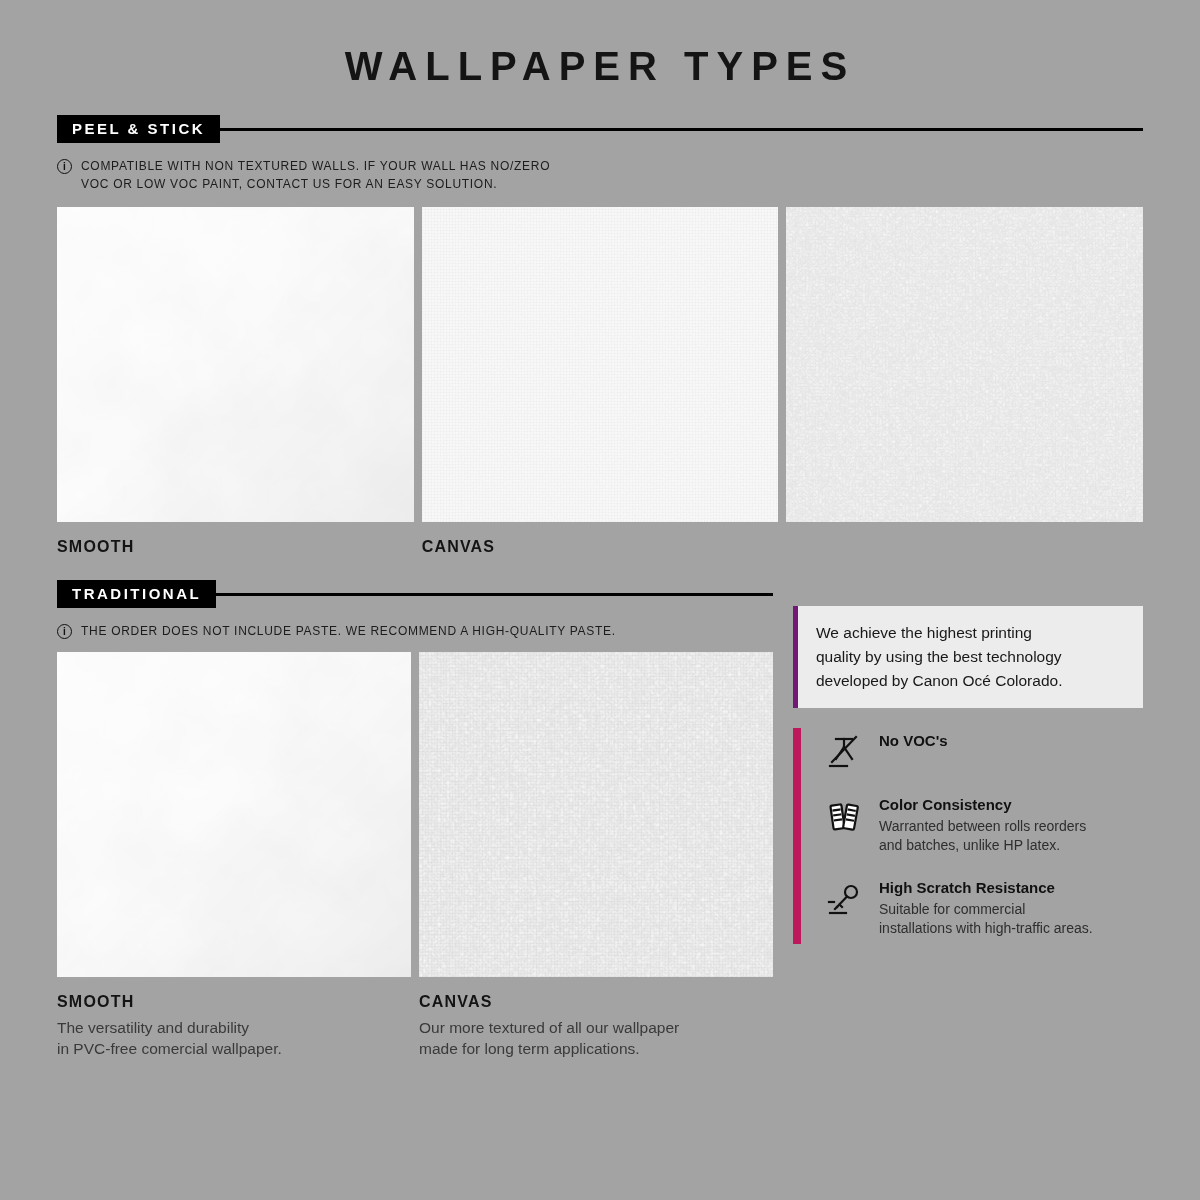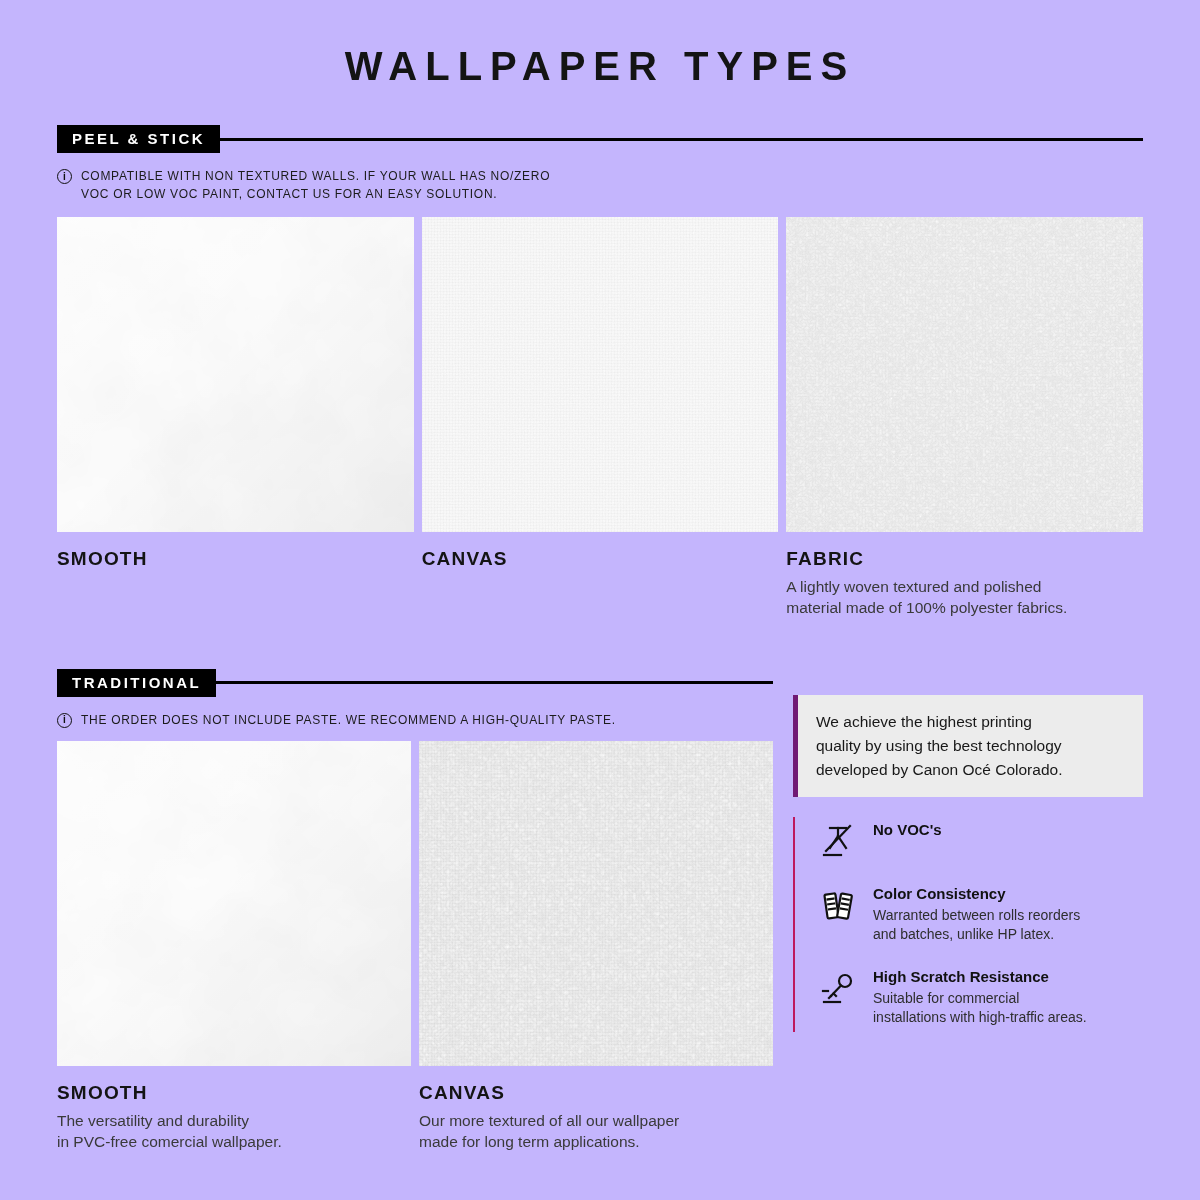--- a/index.html
+++ b/index.html
@@ -1,37 +1,37 @@
 <!DOCTYPE html>
 <html><head>
 <meta charset="utf-8">
 <style>
   * { box-sizing: border-box; }
   html,body { margin:0; padding:0; background:#ffffff; }
   .page {
     position: relative;
     width: 1200px; height: 1200px;
     padding: 44px 57px 0 57px;
-    background: #c4b5fd;
+    background: #a3a3a3;
     color: #111111;
     font-family: "Liberation Sans", sans-serif;
     overflow: hidden;
   }
   
   h1.title {
     margin: 0;
     text-align: center;
     font-size: 40px;
     font-weight: 700;
     letter-spacing: 8px;
     color: #141414;
   }
   
   .label-row { display:flex; align-items:center; }
-  .sec-top .label-row { margin-top: 36px; }
+  .sec-top .label-row { margin-top: 26px; }
   .label-box {
     background:#000; color:#fff;
     font-size:15px; font-weight:700; letter-spacing:2.5px;
     padding: 5px 15px 6px 15px;
     white-space: nowrap;
   }
   .rule { flex:1; height:3px; background:#000; }
   
   .note { display:flex; gap:9px; margin-top:14px; align-items:flex-start; }
   .info-ic {
@@ -60,42 +60,42 @@
     pointer-events:none;
   }
   .swatch .weave {
     position:absolute; inset:0; pointer-events:none; opacity:0.55;
     background-image:
       repeating-linear-gradient(0deg,  rgba(0,0,0,0.035) 0 1px, rgba(255,255,255,0) 1px 3px),
       repeating-linear-gradient(90deg, rgba(0,0,0,0.035) 0 1px, rgba(255,255,255,0) 1px 3px);
   }
   figcaption { margin-top:16px; }
   .sw-name {
-    margin:0; font-size:19px; font-weight:700; letter-spacing:1.2px; color:#141414;
+    margin:0; font-size:16px; font-weight:700; letter-spacing:1.2px; color:#141414;
   }
   .sw-desc {
     margin:7px 0 0 0; font-size:15.5px; line-height:1.35; color:#3a3a3a;
     white-space:pre-line;
   }
   
-  .bottom { display:flex; margin-top:50px; }
+  .bottom { display:flex; margin-top:24px; }
   .bottom-left { flex:0 0 716px; }
   .aside { flex:1; margin-left:12px; padding-left:8px; }
   .quality-box {
     margin-top:26px;
     background:#ececec;
     border-left:5px solid #701a75;
     padding:15px 18px;
   }
   .quality-text {
     font-size:15.5px; line-height:1.55; color:#181818; white-space:pre-line;
   }
   .features {
     margin-top:20px;
-    border-left:2px solid #be185d;
+    border-left:8px solid #be185d;
     padding:4px 0 6px 24px;
     display:flex; flex-direction:column; gap:24px;
   }
   .feature { display:flex; gap:14px; }
   .f-icon { flex:0 0 40px; width:40px; height:40px; }
   .f-icon svg { width:40px; height:40px; display:block; }
   .f-icon svg .st { fill:none; stroke:#111; stroke-width:2.2; stroke-linecap:square; }
   .f-icon svg .fw { fill:#fff; stroke:#111; stroke-width:2.2; }
   .f-icon svg text { font-family:"Liberation Sans",sans-serif; font-weight:700; fill:#111; }
   .f-title { margin:0; font-size:15px; font-weight:700; color:#111; }
@@ -200,25 +200,20 @@
           <h3 class="sw-name">CANVAS</h3>
         </figcaption>
       </figure>
 
       <figure class="card">
         <div class="swatch">
           <svg class="tex" preserveAspectRatio="none">
               <rect width="100%" height="100%" fill="#f0f0f0" filter="url(#tex-fabric-1)"></rect>
             </svg>
         </div>
-        <figcaption>
-          <h3 class="sw-name">FABRIC</h3>
-          <p class="sw-desc">A lightly woven textured and polished
-material made of 100% polyester fabrics.</p>
-        </figcaption>
       </figure>
     </div>
   </section>
 
   <div class="bottom">
 
     <section class="bottom-left">
       <div class="label-row">
         <div class="label-box">TRADITIONAL</div>
         <div class="rule"></div>

